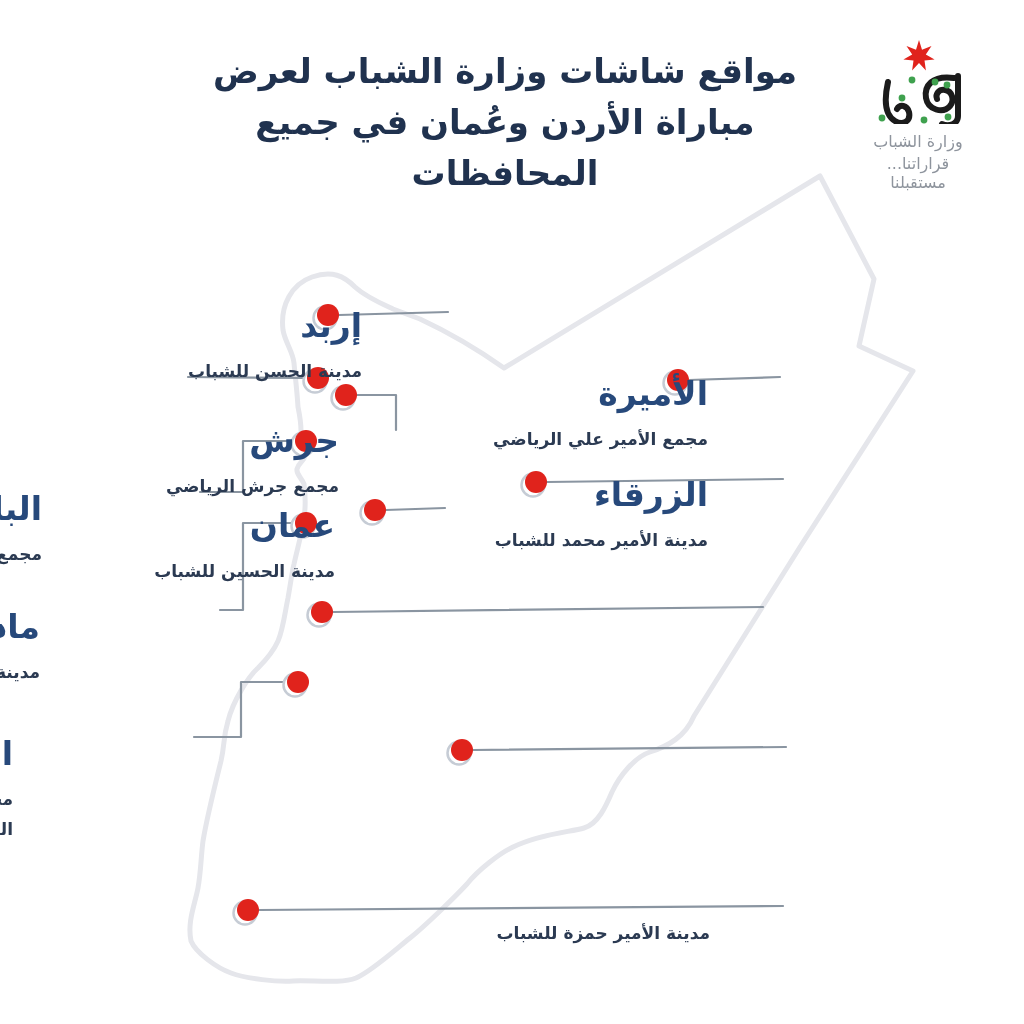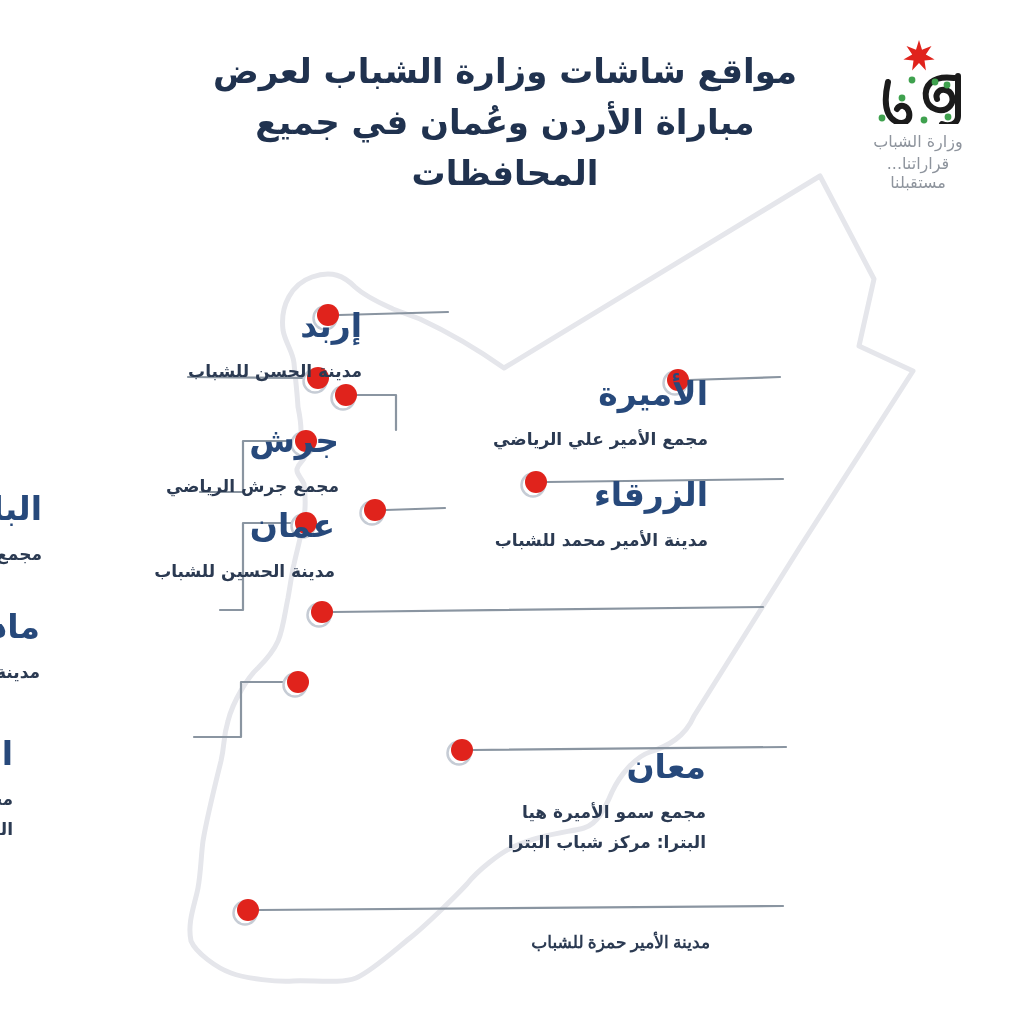--- a/index.html
+++ b/index.html
@@ -137,22 +137,17 @@
       </div>
       <div class="loc" style="right: 811px; top: 591px;">
         <div class="loc-name">مادبا</div>
         <div class="loc-venue">مدينة الأمير هاشم للشباب</div>
       </div>
       <div class="loc" style="right: 838px; top: 718px;">
         <div class="loc-name">الطفيلة</div>
         <div class="loc-venue">مجمع الطفيلة الرياضي</div>
         <div class="loc-venue">الصالة الرياضية الصويميع</div>
       </div>
-      <div class="loc" style="right: 145px; top: 731px;">
-        <div class="loc-name">معان</div>
-        <div class="loc-venue">مجمع سمو الأميرة هيا</div>
-        <div class="loc-venue">البترا: مركز شباب البترا</div>
-      </div>
       <div class="loc" style="right: 141px; top: 884px;">
-        <div class="loc-venue" style="margin-top: 32px; font-family: Liberation Serif, serif;">مدينة الأمير حمزة للشباب</div>
+        <div class="loc-venue" style="margin-top: 22px;">مدينة الأمير حمزة للشباب</div>
       </div>
     </div>
 </div>
 
 </body></html>

